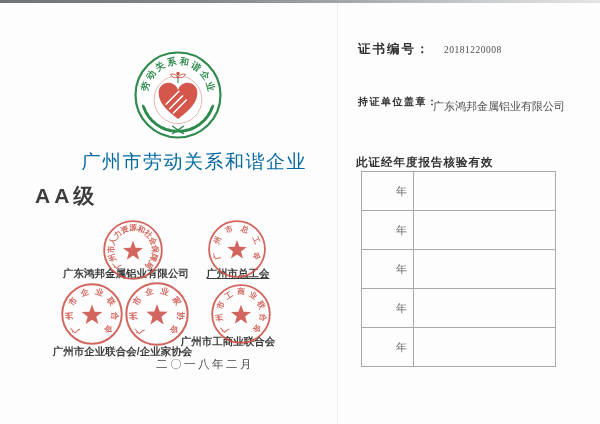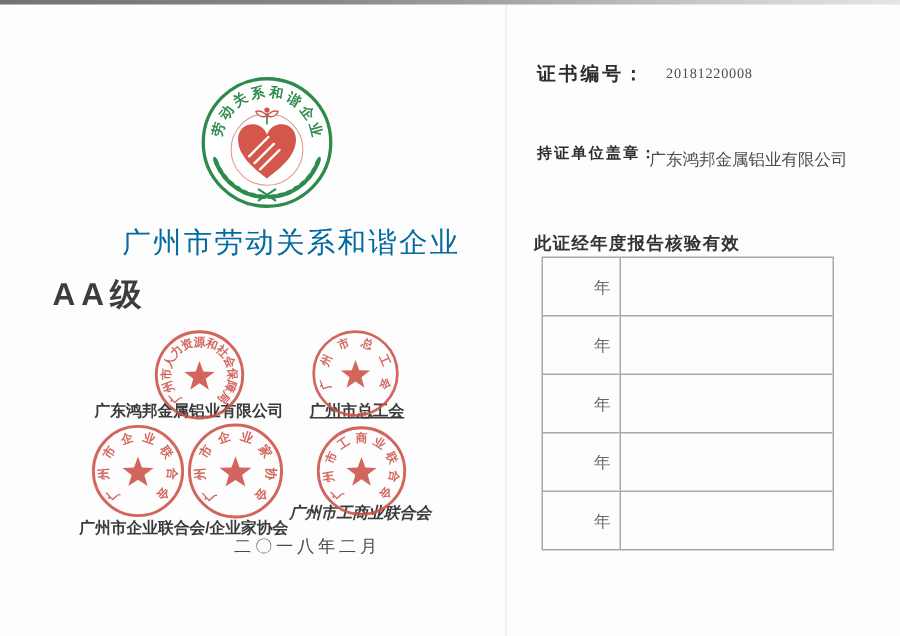--- a/index.html
+++ b/index.html
@@ -19,21 +19,21 @@
   .seal-a{left:102px;top:219px;width:62px;height:62px;}
   .seal-b{left:207px;top:219px;width:60px;height:60px;}
   .seal-c{left:60px;top:282px;width:64px;height:64px;}
   .seal-d{left:124px;top:281px;width:66px;height:66px;}
   .seal-e{left:210px;top:283px;width:62px;height:62px;}
   .org-label{position:absolute;z-index:1;font-size:10.5px;font-weight:600;color:#3b3b3b;
     white-space:nowrap;text-align:center;}
   .org-a{left:51px;top:267px;width:150px;}
   .org-b{left:206px;top:267px;width:64px;text-decoration:underline;}
   .org-c{left:52px;top:335px;width:141px;margin-top:10px;}
-  .org-d{left:192px;top:335px;width:96px;font-style:italic;}
+  .org-d{left:180px;top:335px;width:96px;}
   .date{position:absolute;left:104px;top:357px;width:150px;text-align:right;
     font-size:11.5px;color:#4a4a4a;letter-spacing:2.5px;z-index:1;}
   
   .field-label{position:absolute;font-weight:700;color:#2e2e2e;white-space:nowrap;}
   .cert-label{left:358px;top:41px;font-size:12.5px;letter-spacing:2px;}
   .cert-value{position:absolute;left:424px;top:45px;font-family:"Liberation Serif",serif;
     font-size:9.5px;color:#4c4c4c;letter-spacing:0.5px;margin-left:20px;}
   .holder-label{left:358px;top:95px;font-size:10px;letter-spacing:1.5px;}
   .holder-value{position:absolute;left:433px;top:99px;font-family:"Liberation Serif",serif;
     font-size:11px;color:#4c4c4c;}

